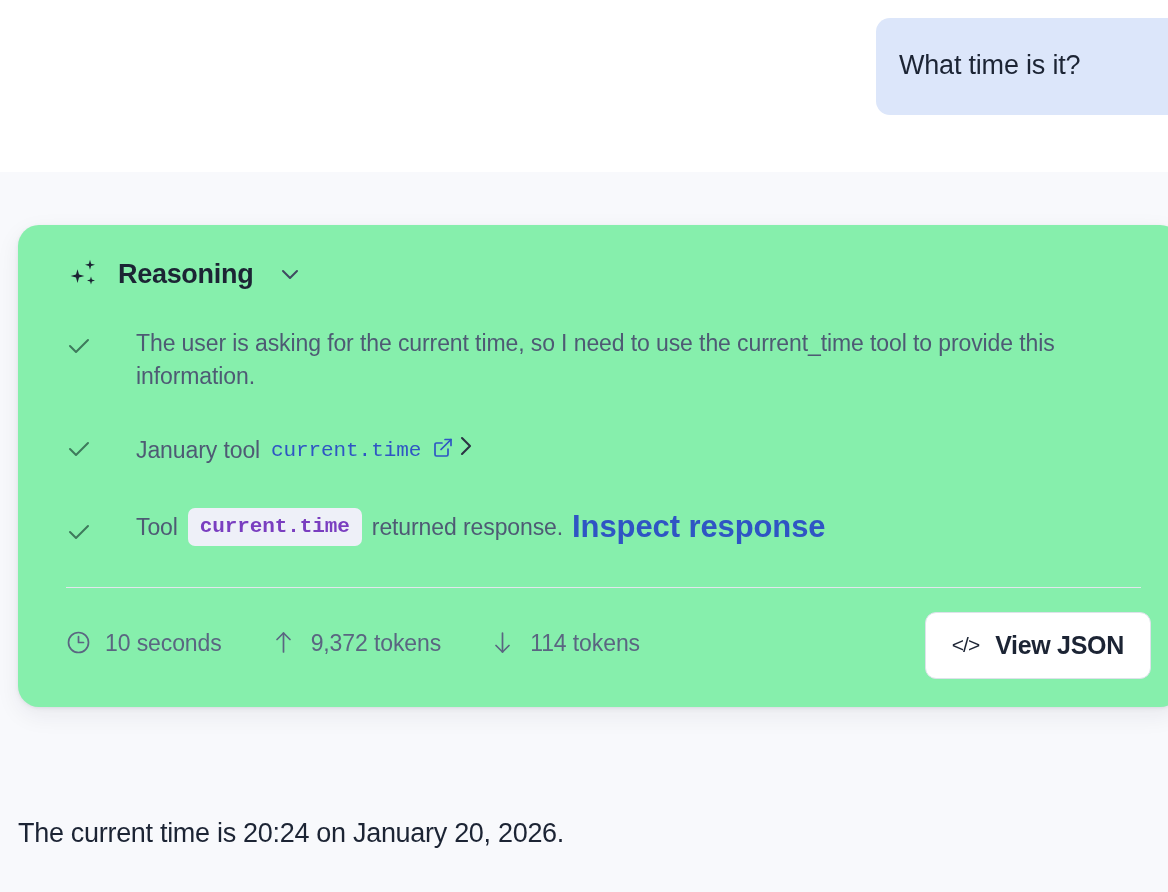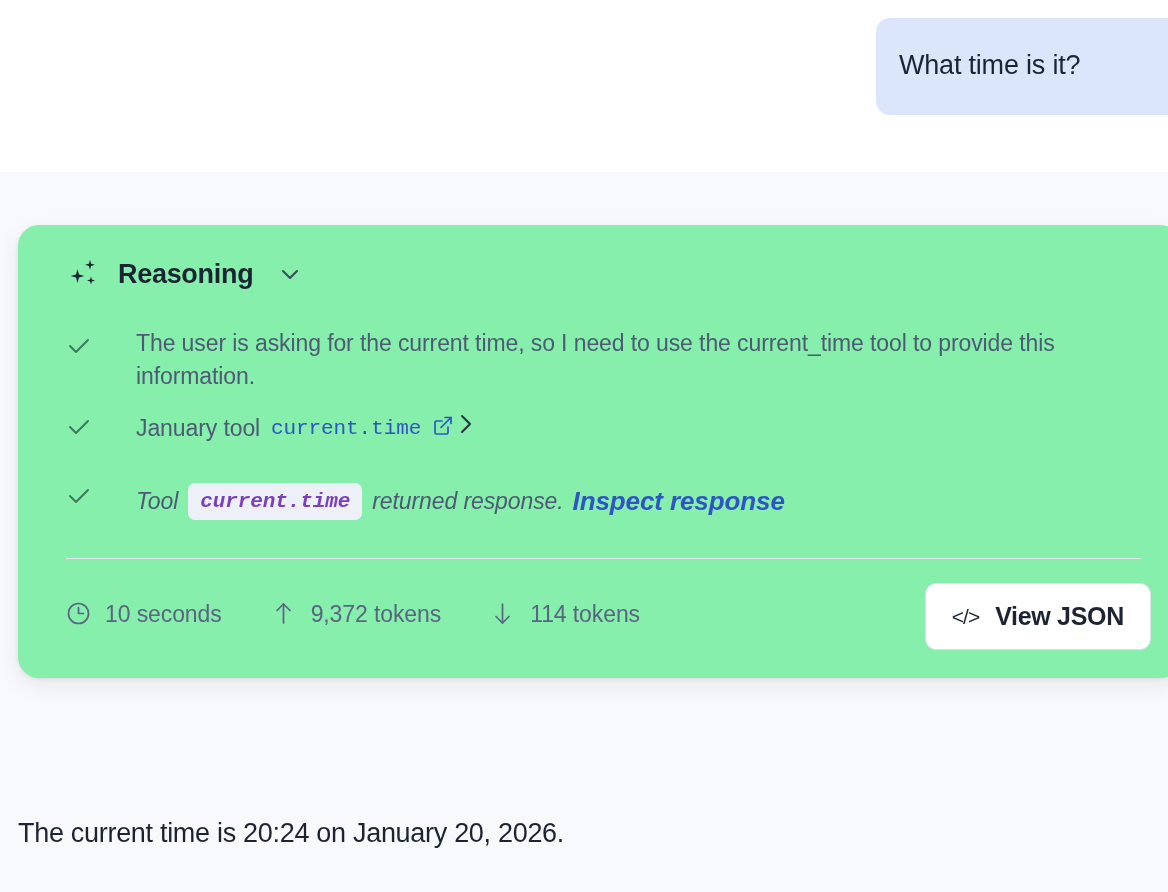--- a/index.html
+++ b/index.html
@@ -94,23 +94,23 @@
   
   .steps { display: block; }
 
   .step {
     display: flex;
     align-items: flex-start;
     gap: 0;
     position: relative;
     padding-left: 18px;
   }
-  .step-1 { margin-bottom: 20px; justify-content: flex-end; }
+  .step-1 { margin-bottom: 42px; justify-content: flex-end; }
   .step-2 { margin-bottom: 38px; align-items: center; }
-  .step-3 { margin-bottom: 4px; align-items: flex-start; font-style: italic; }
+  .step-3 { margin-bottom: 4px; align-items: flex-end; }
 
   .check-icon {
     width: 26px; height: 26px;
     flex: 0 0 auto;
     margin-top: 6px;
   }
   .step-2 .check-icon, .step-3 .check-icon { margin-top: 0; }
 
   .step-body {
     margin-left: 44px;
@@ -153,21 +153,21 @@
     color: #7a3ec0;
     background: #eef0f8;
     border-radius: 7px;
     padding: 6px 12px;
     margin: 0 10px;
     line-height: 1.2;
   }
   .inspect-link {
     color: #2f55c4;
     font-weight: bold;
-    font-size: 26px;
+    font-size: 31px;
     margin-left: 9px;
     text-decoration: none;
     letter-spacing: -0.1px;
   }
 
   
   .divider {
     height: 1px;
     background: #e2e6ed;
     margin: 38px 10px 0 18px;

